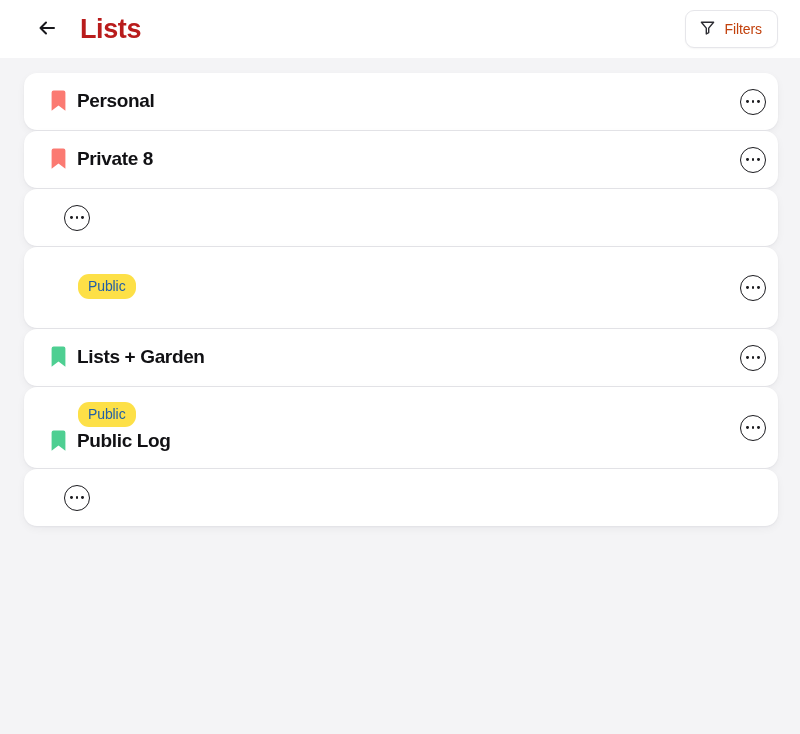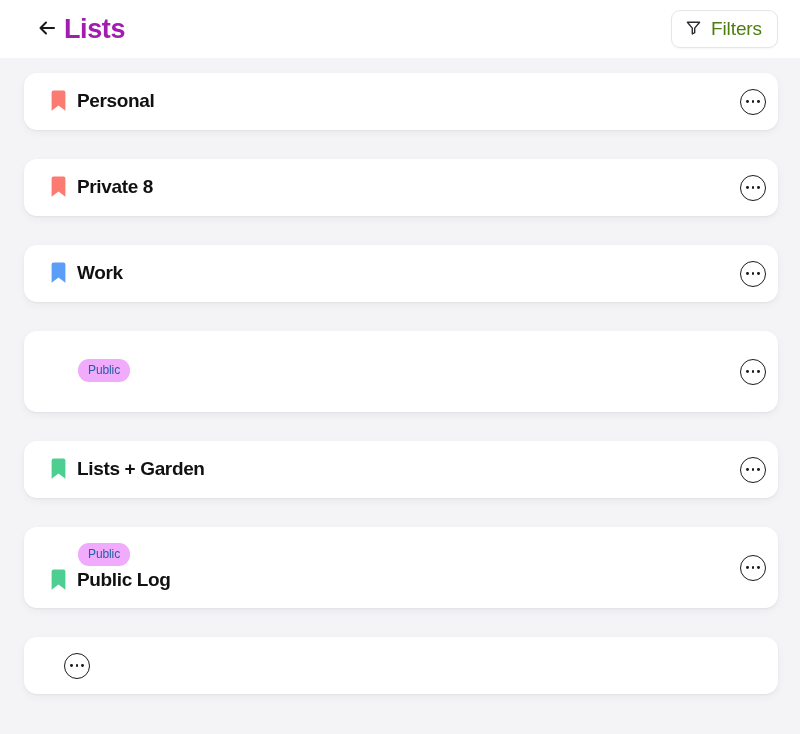--- a/index.html
+++ b/index.html
@@ -37,42 +37,43 @@
     cursor: pointer;
     background: none;
     border: none;
     flex: 0 0 auto;
   }
 
   .page-title {
     font-size: 27px;
     font-weight: 700;
     letter-spacing: -0.4px;
+    margin-left: 16px;
     line-height: 1;
-    color: #a21caf;
+    color: #b91c1c;
   }
 
   .header-spacer { flex: 1 1 auto; }
 
   .filters-btn {
     display: flex;
     align-items: center;
     gap: 9px;
     height: 38px;
     padding: 0 15px 0 13px;
     background: #ffffff;
     border: 1px solid #e6e6ea;
     border-radius: 9px;
     cursor: pointer;
     box-shadow: 0 1px 2px rgba(16,16,24,0.04);
   }
 
   .filters-label {
-    font-size: 19px;
-    color: #4d7c0f;
+    font-size: 14px;
+    color: #c2410c;
     letter-spacing: -0.1px;
     white-space: nowrap;
   }
 
   
   .list-area {
     background: #f4f4f6;
     padding: 15px 22px 0 24px;
     height: 676px;
     overflow: hidden;
@@ -80,21 +81,21 @@
 
   .list-card {
     background: #ffffff;
     border-radius: 13px;
     box-shadow: 0 1px 2px rgba(20,20,35,0.05),
                 0 3px 8px rgba(20,20,35,0.045);
     display: flex;
     align-items: center;
     padding: 0 12px 0 26px;
     min-height: 57px;
-    margin-bottom: 29px;
+    margin-bottom: 1px;
     cursor: pointer;
     position: relative;
   }
 
   .list-card.has-badge {
     min-height: 81px;
     align-items: stretch;
     padding-top: 11px;
     padding-bottom: 11px;
   }
@@ -107,23 +108,23 @@
     min-width: 0;
   }
 
   .badge-row {
     display: flex;
     padding-left: 28px;
     margin-bottom: 3px;
   }
 
   .badge {
-    background: #f0abfc;
+    background: #fde047;
     color: #2360a5;
-    font-size: 12px;
+    font-size: 14px;
     line-height: 1;
     padding: 5px 10px 6px;
     border-radius: 11px;
     font-weight: 400;
     letter-spacing: -0.1px;
   }
 
   .title-row {
     display: flex;
     align-items: center;
@@ -223,28 +224,20 @@
           <span class="list-name">Private 8</span>
         </div>
       </div>
       <button class="more-btn">
         <span class="dot"></span>
         <span class="dot"></span>
         <span class="dot"></span>
       </button>
     </div>
     <div class="list-card">
-      <div class="card-main">
-        <div class="title-row">
-          <span class="bookmark"><svg viewBox="0 0 17 22" width="17" height="22">
-              <path d="M1.6 2.6a2 2 0 0 1 2-2h9.8a2 2 0 0 1 2 2v18.2L8.5 15.6 1.6 20.8V2.6Z" fill="#5b9df7"></path>
-            </svg></span>
-          <span class="list-name">Work</span>
-        </div>
-      </div>
       <button class="more-btn">
         <span class="dot"></span>
         <span class="dot"></span>
         <span class="dot"></span>
       </button>
     </div>
     <div class="list-card has-badge">
       <div class="card-main">
         <div class="badge-row">
           <span class="badge">Public</span>

